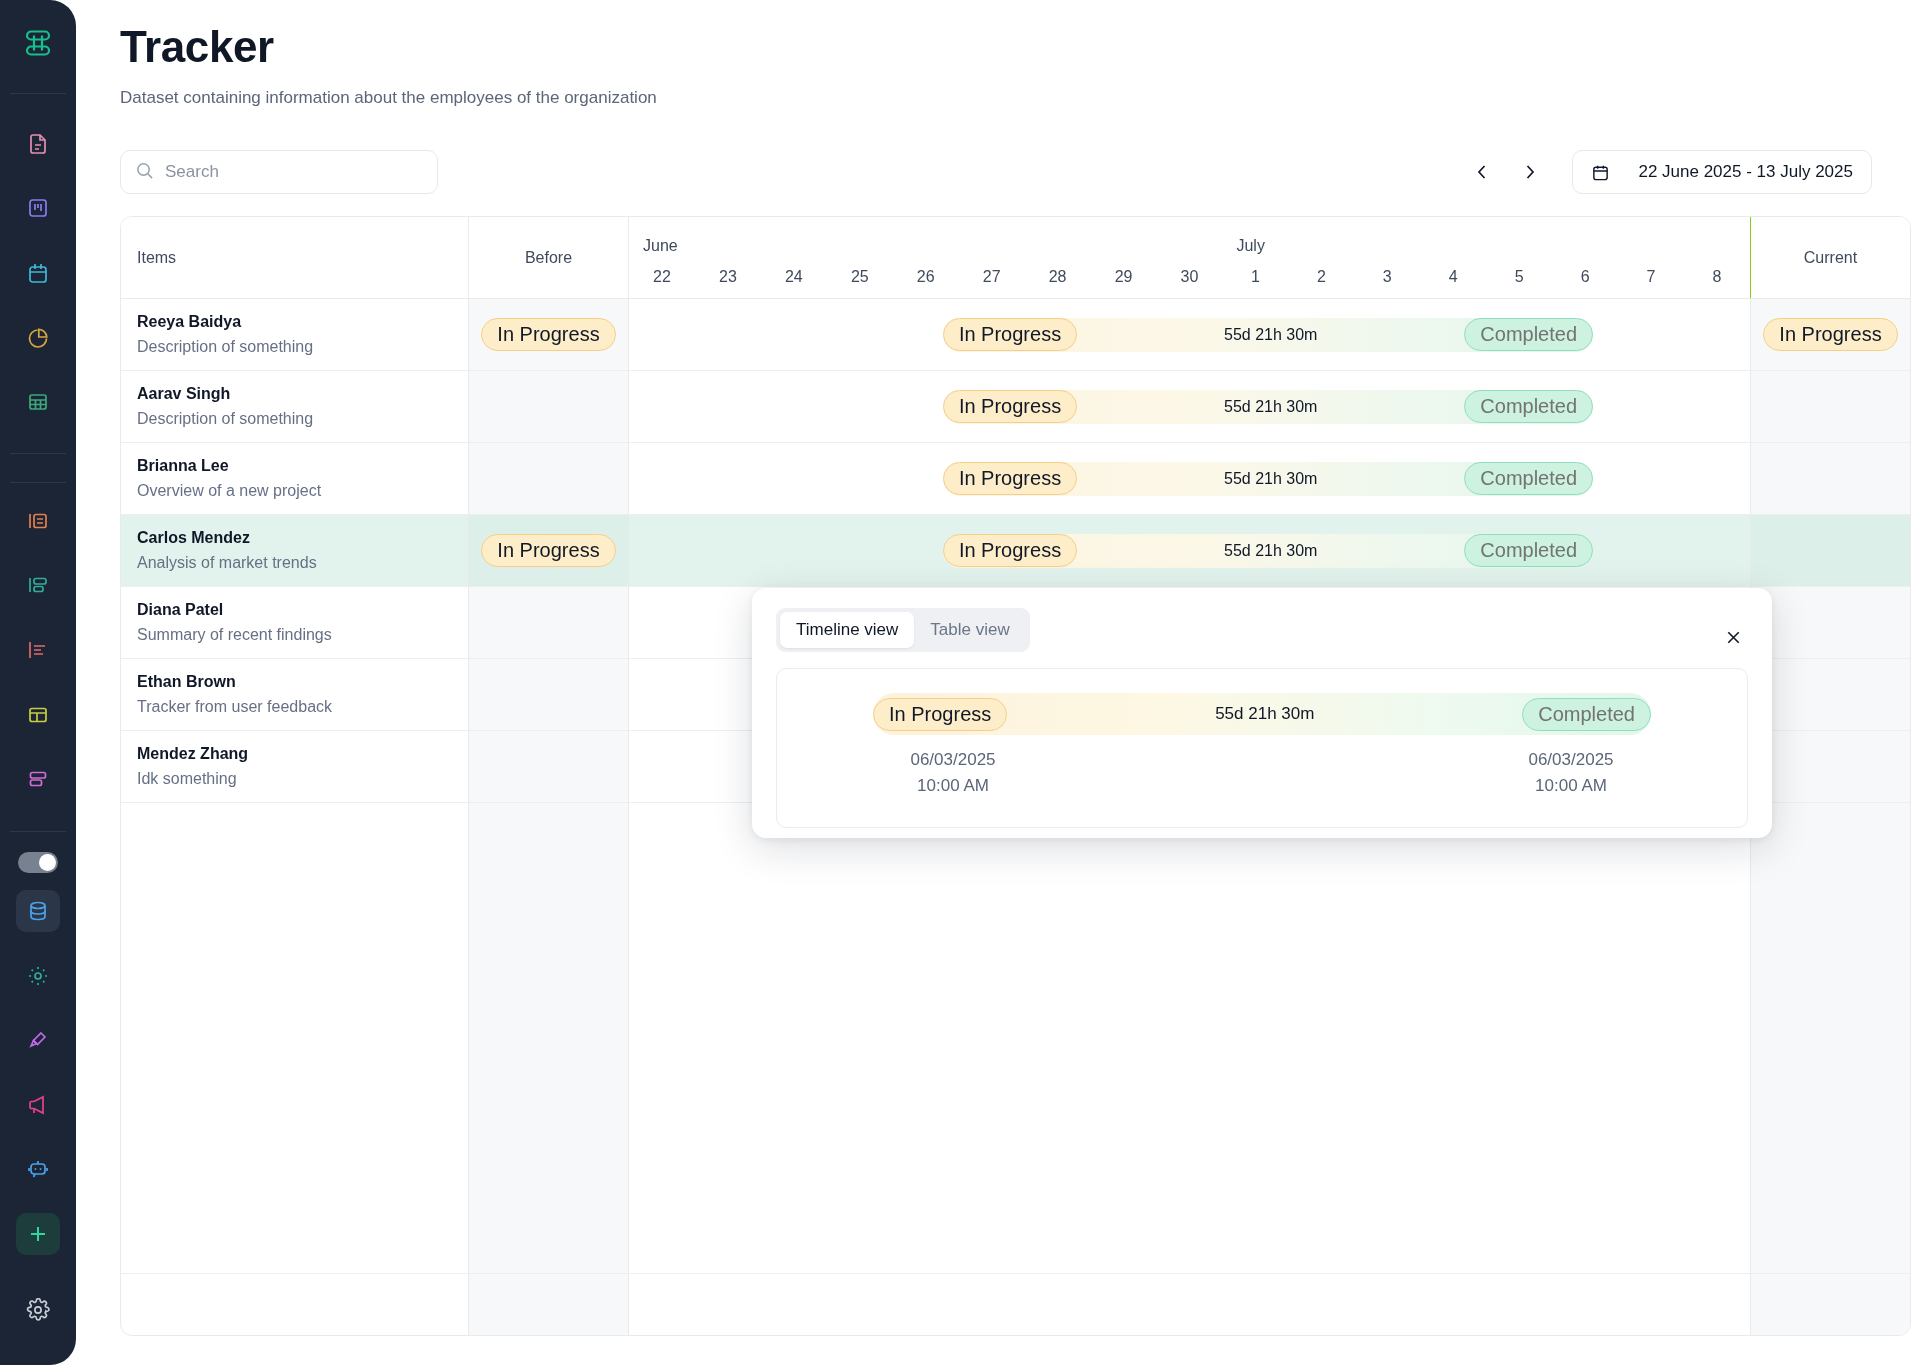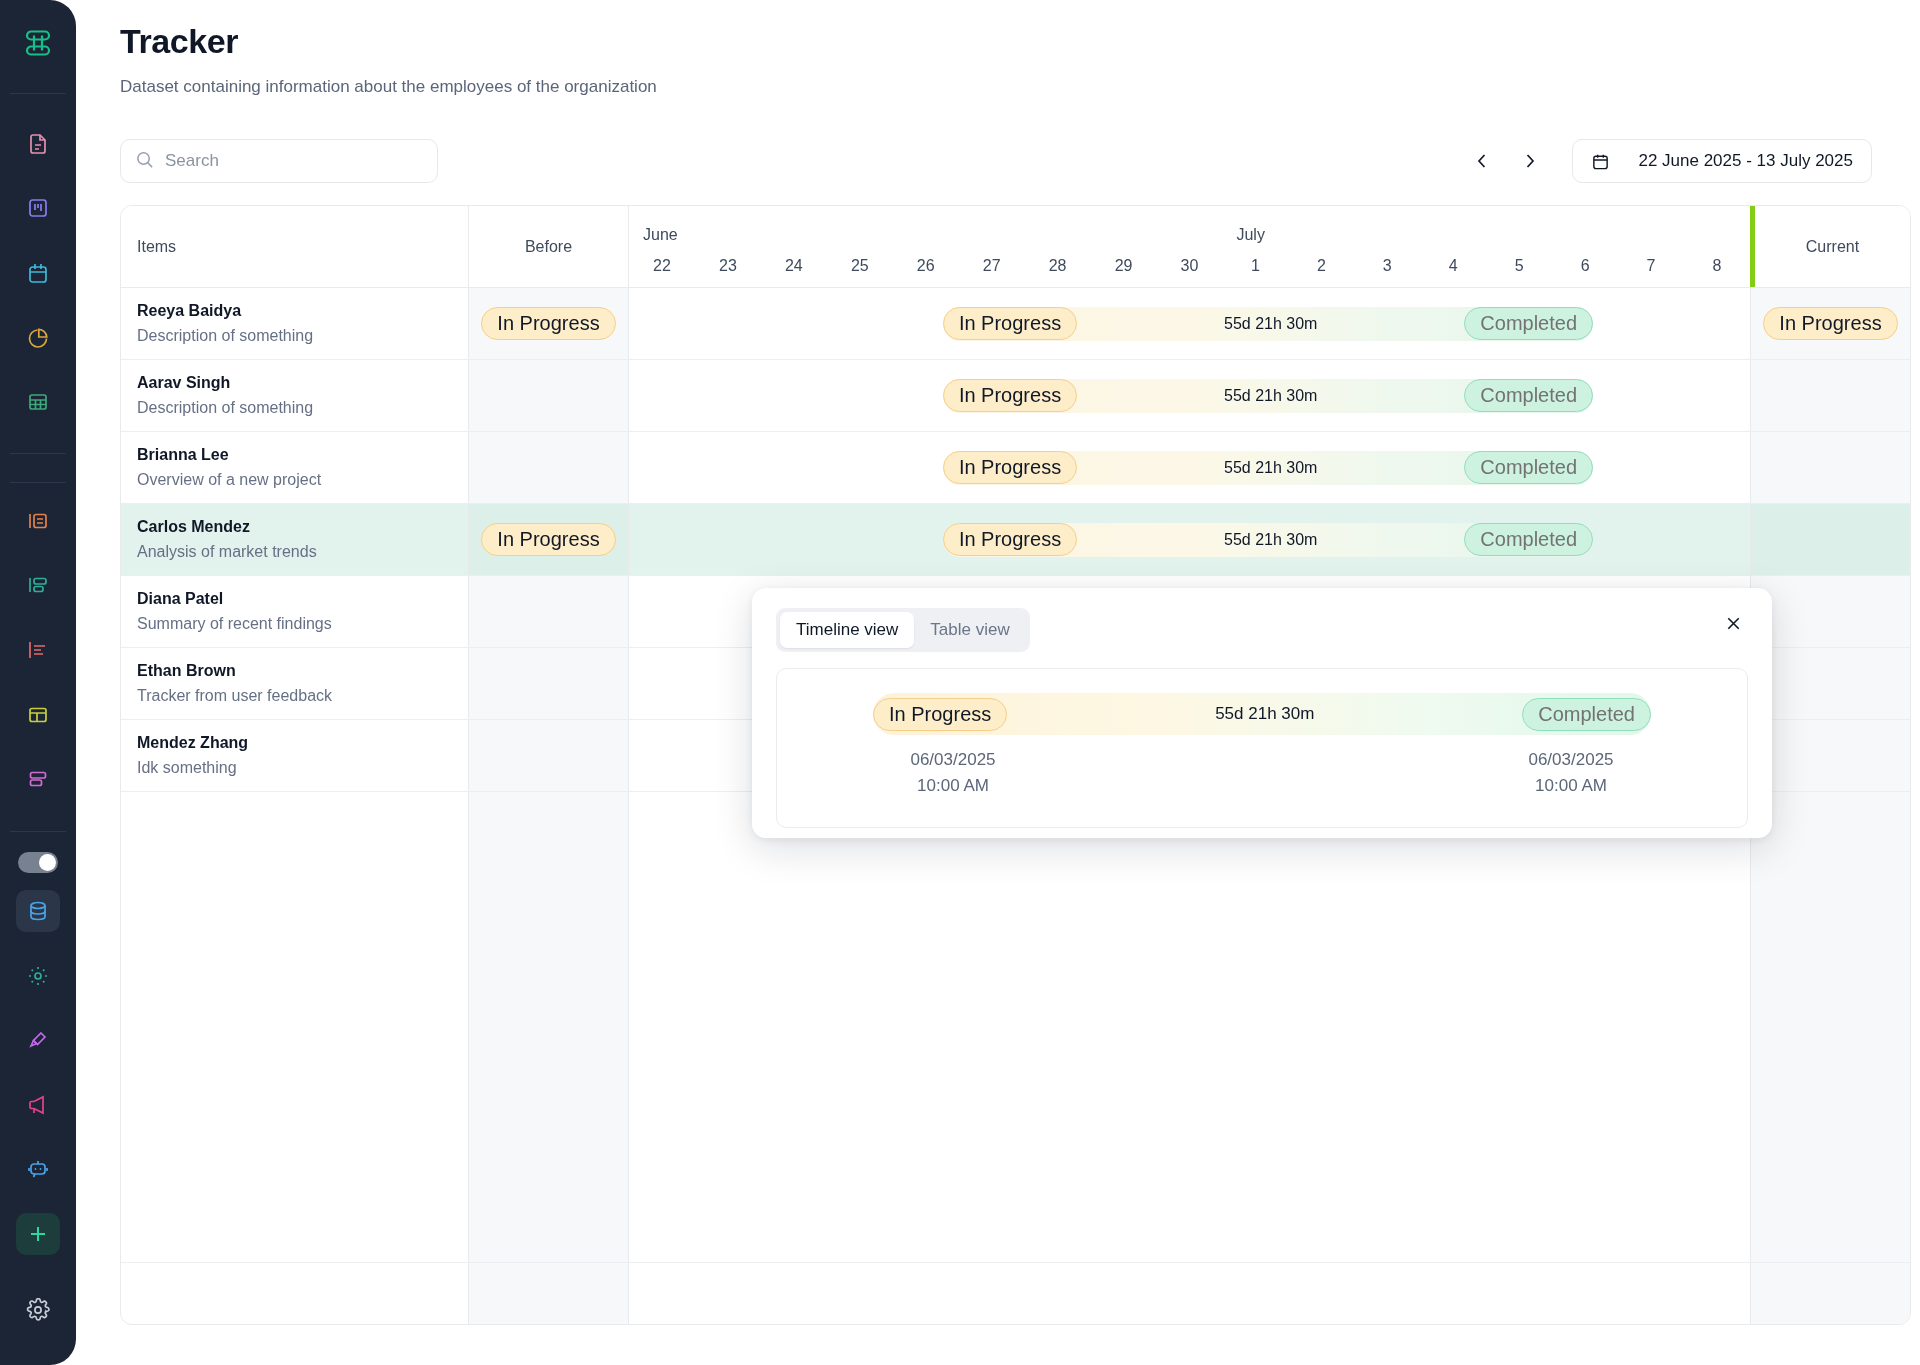--- a/index.html
+++ b/index.html
@@ -41,21 +41,21 @@
   .sb-toggle .knob {
     position: absolute; right: 2px; top: 2px;
     width: 17px; height: 17px; border-radius: 50%; background: #ffffff;
   }
   .sb-spacer { flex: 1 1 auto; }
 
   
   .main { flex: 1 1 auto; position: relative; padding: 0 0 0 44px; }
 
   .page-title {
-    font-size: 34px; font-weight: bold; color: #101828;
+    font-size: 44px; font-weight: bold; color: #101828;
     letter-spacing: -0.4px; margin-top: 22px;
   }
   .page-sub {
     font-size: 17px; color: #5b6679; margin-top: 16px;
   }
 
   .toolbar {
     margin-top: 42px; display: flex; align-items: center;
     height: 44px; padding-right: 48px;
   }
@@ -100,21 +100,21 @@
   .c-mid     { flex: 1 1 auto; position: relative; }
   .c-current { flex: 0 0 160px; border-left: 1px solid #e9eaee; background: #f7f8f9; }
 
   
   .thead { display: flex; border-bottom: 1px solid #e9eaee; height: 82px; background:#fff; }
   .th-items, .th-before, .th-current {
     display: flex; align-items: center; font-size: 16px; color: #3f4a5c;
   }
   .th-items { flex: 0 0 348px; border-right: 1px solid #e9eaee; padding-left: 16px; }
   .th-before { flex: 0 0 160px; border-right: 1px solid #e9eaee; justify-content: center; }
-  .th-current { flex: 0 0 160px; border-left: 5px solid #84cc16; justify-content: center; }
+  .th-current { flex: 0 0 160px; border-left: 1px solid #84cc16; justify-content: center; }
   .th-mid { flex: 1 1 auto; display: flex; flex-direction: column; }
   .month-row { height: 40px; display: flex; align-items: flex-end; position: relative; }
   .month-lbl { font-size: 16px; color: #3f4a5c; position: absolute; bottom: 2px; }
   .day-row { height: 42px; display: flex; align-items: center; }
   .day-cell { flex: 1 1 0; text-align: center; font-size: 16px; color: #3f4a5c; }
 
   
   .tbody { flex: 1 1 auto; display: flex; flex-direction: column; }
   .row {
     display: flex; min-height: 70px; border-bottom: 1px solid #eceef1;
@@ -164,21 +164,21 @@
   .foot-row .cell-items { border-right: 1px solid #e9eaee; }
 
   
   .modal {
     position: absolute; left: 676px; top: 588px;
     width: 1020px; height: 250px;
     background: #ffffff; border-radius: 14px;
     box-shadow: 0 10px 40px rgba(16,24,40,0.14), 0 2px 8px rgba(16,24,40,0.07);
     z-index: 40; padding: 20px 24px;
   }
-  .modal-head { display: flex; align-items: flex-start; }
+  .modal-head { display: flex; align-items: flex-end; }
   .seg {
     display: inline-flex; background: #eef0f3; border-radius: 9px; padding: 4px;
   }
   .seg button {
     border: none; background: transparent; font-size: 17px; color: #6b7688;
     padding: 8px 16px; border-radius: 7px; cursor: pointer;
     font-family: "Liberation Sans", sans-serif;
   }
   .seg button.active { background: #ffffff; color: #101828; box-shadow: 0 1px 2px rgba(16,24,40,0.08); }
   .modal-close {

